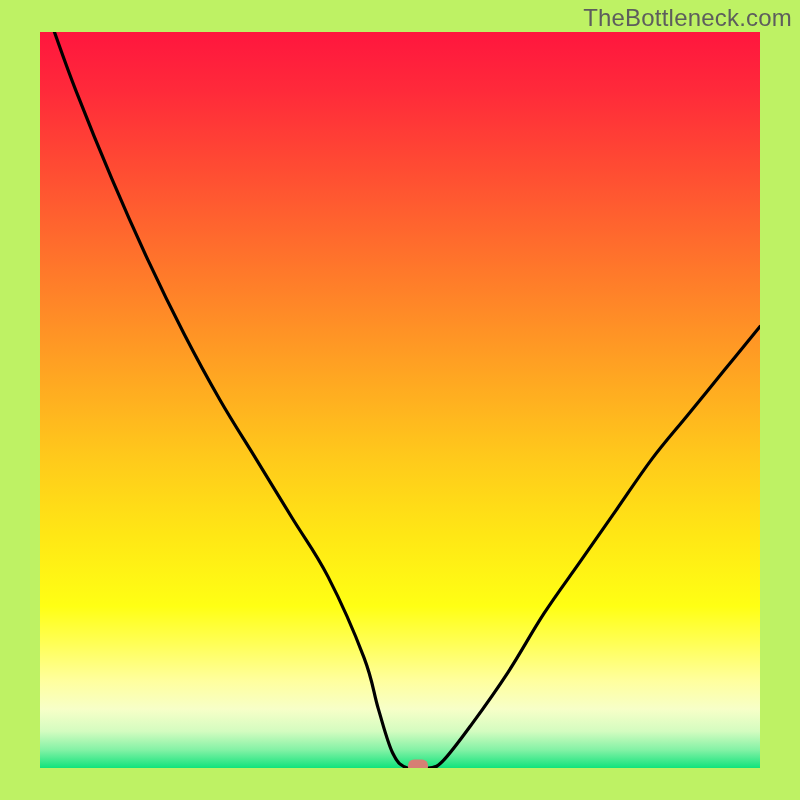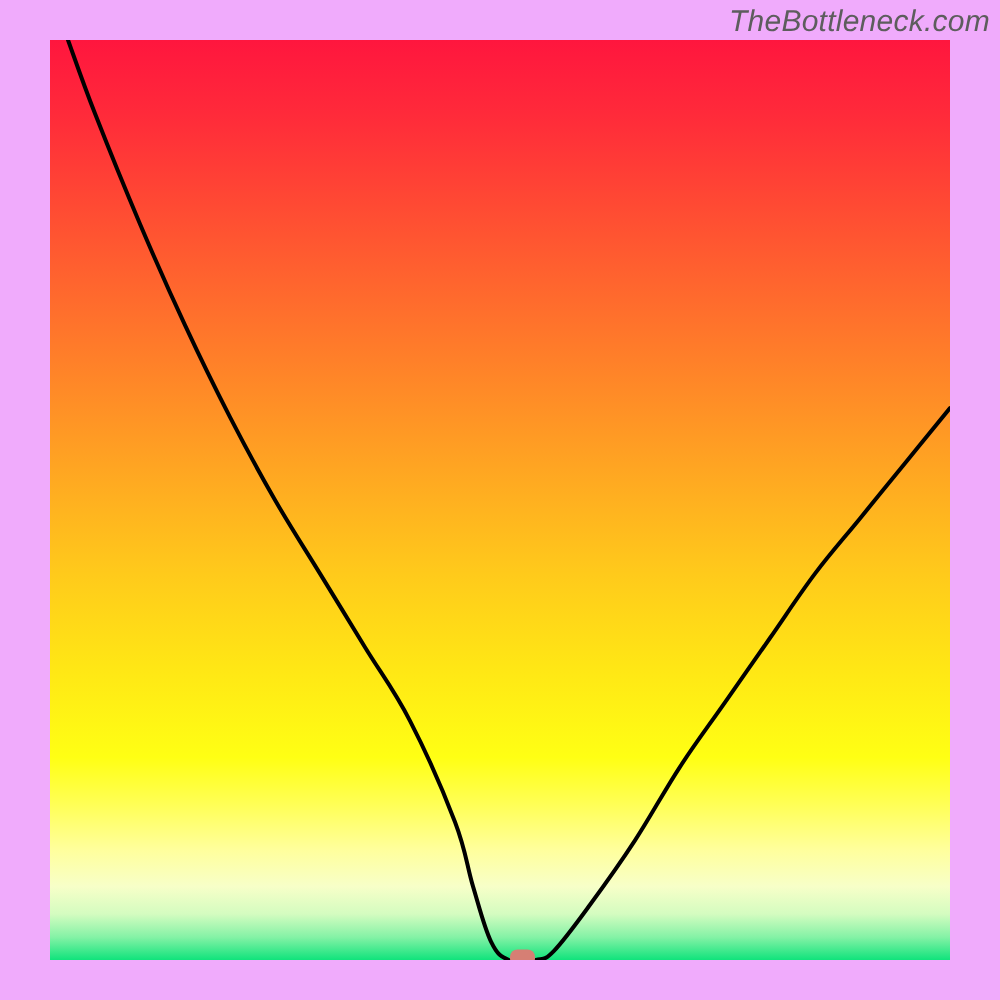--- a/index.html
+++ b/index.html
@@ -8,22 +8,21 @@
     width: 800px;
     height: 800px;
     background: #000;
     font-family: Arial, Helvetica, sans-serif;
     overflow: hidden;
   }
   .frame {
     position: relative;
     width: 800px;
     height: 800px;
-    background: #f0abfc;
-    font-style: italic;
+    background: #bef264;
   }
   .watermark {
     position: absolute;
     top: 4px;
     right: 8px;
     color: #5d5d5d;
     font-size: 24px;
     font-weight: 500;
     letter-spacing: 0.2px;
     z-index: 5;

